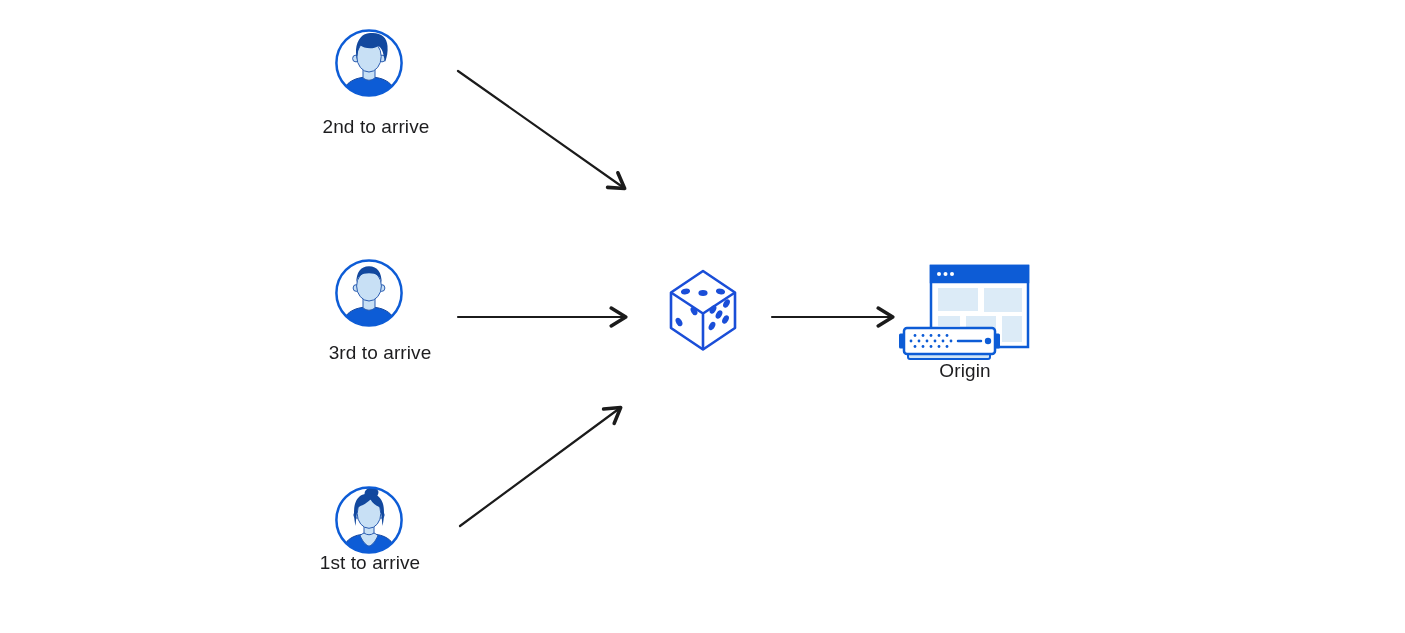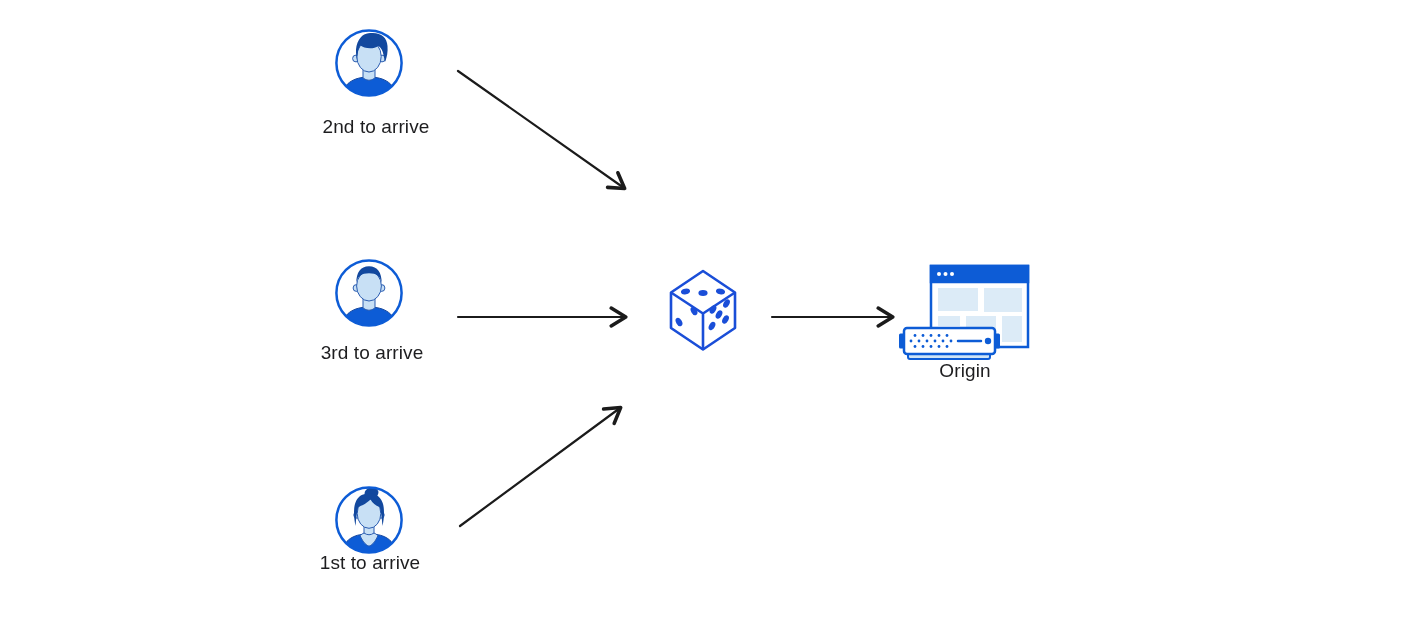--- a/index.html
+++ b/index.html
@@ -71,21 +71,21 @@
       <path d="M7,74 C9,56 21,50 36,50 C51,50 63,56 65,74 Z" fill="#0d5cd6" stroke="#1a4a9f" stroke-width="1"></path>
       <path d="M30,38 L30,51 Q36,55.5 42,51 L42,38 Z" fill="#c8e0f5" stroke="#2b5cb0" stroke-width="1"></path>
       <circle cx="23.5" cy="31" r="3.4" fill="#c8e0f5" stroke="#2b5cb0" stroke-width="1"></circle>
       <circle cx="48.5" cy="31" r="3.4" fill="#c8e0f5" stroke="#2b5cb0" stroke-width="1"></circle>
       <ellipse cx="36" cy="29" rx="12.4" ry="15" fill="#c8e0f5" stroke="#2b5cb0" stroke-width="1"></ellipse>
       <path d="M23.3,26 C23.3,15.5 27.5,9.2 36,9.2 C44.5,9.2 48.7,15.5 48.7,26
                C47.5,19.5 43.5,16.3 36,16.3 C28.5,16.3 24.5,19.5 23.3,26 Z" fill="#12489e"></path>
     </g>
     <circle cx="36" cy="36" r="32.6" fill="none" stroke="#0d5cd6" stroke-width="2.5"></circle>
   </svg>
-  <div class="node-label" style="left:272px;top:342px">3rd to arrive</div>
+  <div class="node-label" style="left:280px;top:342px">3rd to arrive</div>
 
   <svg class="abs" style="left:333px;top:484px" width="72" height="72" viewBox="0 0 72 72">
     <defs>
         <clipPath id="c3">
           <circle cx="36" cy="36" r="32.4"></circle>
         </clipPath>
       </defs>
     <circle cx="36" cy="36" r="32.6" fill="#ffffff"></circle>
     <g clip-path="url(#c3)">
       <path d="M7,74 C9,56.5 20,51 30.5,50.3 L41.5,50.3 C52,51 63,56.5 65,74 Z" fill="#0d5cd6" stroke="#1a4a9f" stroke-width="1"></path>

